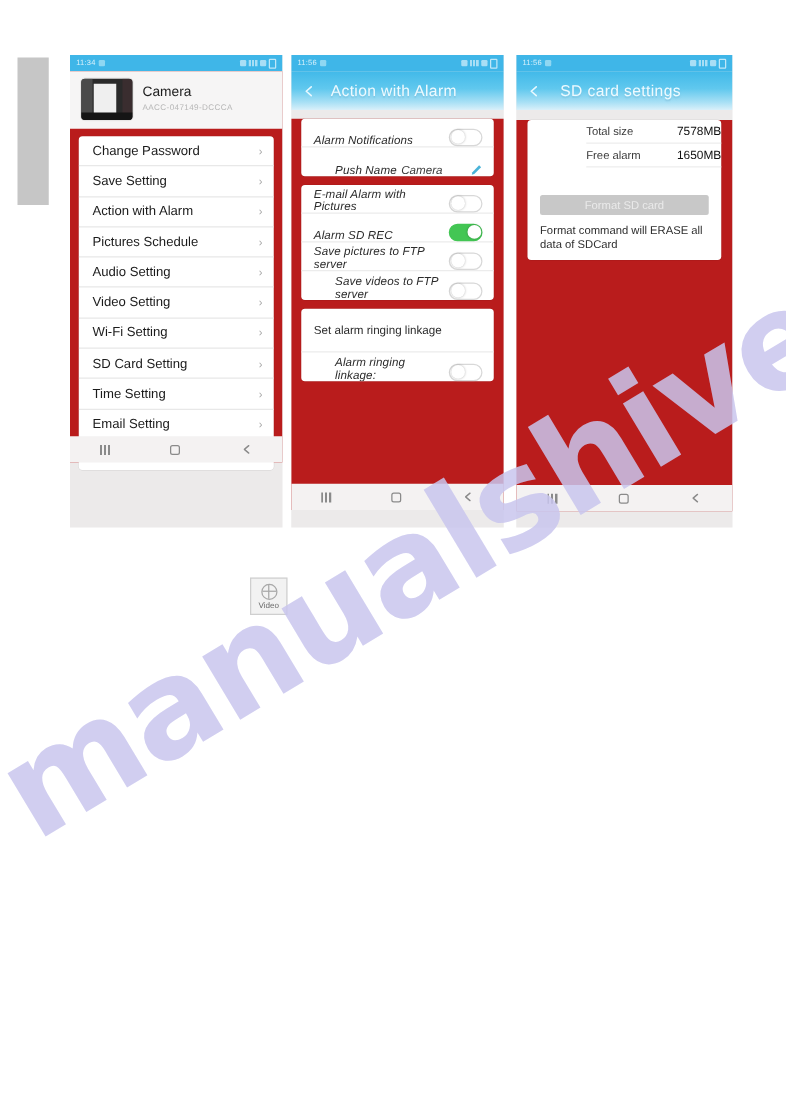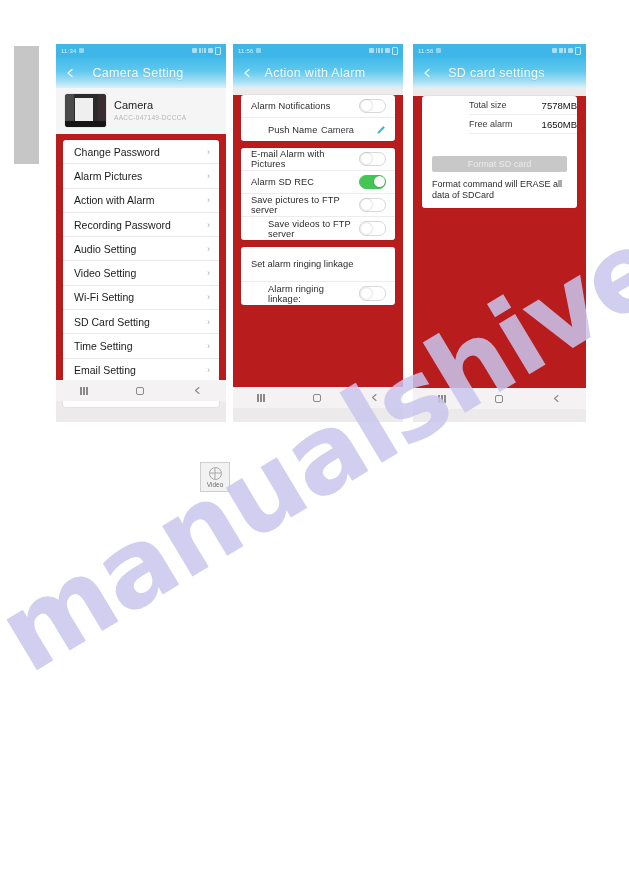--- a/index.html
+++ b/index.html
@@ -233,24 +233,25 @@
   .card {
     margin: 7px 8px 0 8px;
     background: #ffffff;
     border-radius: 3px;
     overflow: hidden;
     box-shadow: 0 0 0 .5px rgba(0,0,0,.07);
   }
   .card-row {
     min-height: 23px;
     display: flex;
-    align-items: center;
+    align-items: flex-end;
     padding: 0 9px 0 10px;
     border-bottom: 1px solid #ececec;
     box-sizing: border-box;
+    font-style: italic;
   }
   .card-row:last-child { border-bottom: none; padding-left: 27px; }
   .card-row .rlbl {
     font-size: 9.3px;
     color: #2b2b2b;
     flex: 1;
     letter-spacing: .1px;
   }
   .card-row .rval {
     font-size: 9.3px;
@@ -383,28 +384,20 @@
       <span class="sb-chip"></span>
     </div>
     <div class="sysicons">
       <span class="sys-dot"></span>
       <span class="sys-bars"></span>
       <span class="sys-dot"></span>
       <span class="sys-batt"></span>
     </div>
   </div>
 
-  <div class="titlebar">
-    <span class="back-chev">
-      <svg viewBox="0 0 10 10" width="10" height="10">
-          <polyline points="7,1.5 3,5 7,8.5" fill="none" stroke="#e8f8ff" stroke-width="1.3" stroke-linecap="round" stroke-linejoin="round"></polyline>
-        </svg>
-    </span>
-    <span class="title">Camera Setting</span>
-  </div>
 
   <div class="content">
 
     <div class="cam-card">
       <div class="cam-thumb">
         <div class="tl"></div>
           <div class="tr"></div>
           <div class="tw"></div>
           <div class="tb"></div>
       </div>
@@ -413,29 +406,29 @@
         <div class="cam-uid">AACC-047149-DCCCA</div>
       </div>
     </div>
 
     <div class="list">
       <div class="list-row">
         <span class="lbl">Change Password</span>
         <span class="chev">›</span>
       </div>
       <div class="list-row">
-        <span class="lbl">Alarm Pictures</span>
+        <span class="lbl">Save Setting</span>
         <span class="chev">›</span>
       </div>
       <div class="list-row">
         <span class="lbl">Action with Alarm</span>
         <span class="chev">›</span>
       </div>
       <div class="list-row">
-        <span class="lbl">Recording Password</span>
+        <span class="lbl">Pictures Schedule</span>
         <span class="chev">›</span>
       </div>
       <div class="list-row">
         <span class="lbl">Audio Setting</span>
         <span class="chev">›</span>
       </div>
       <div class="list-row">
         <span class="lbl">Video Setting</span>
         <span class="chev">›</span>
       </div>

